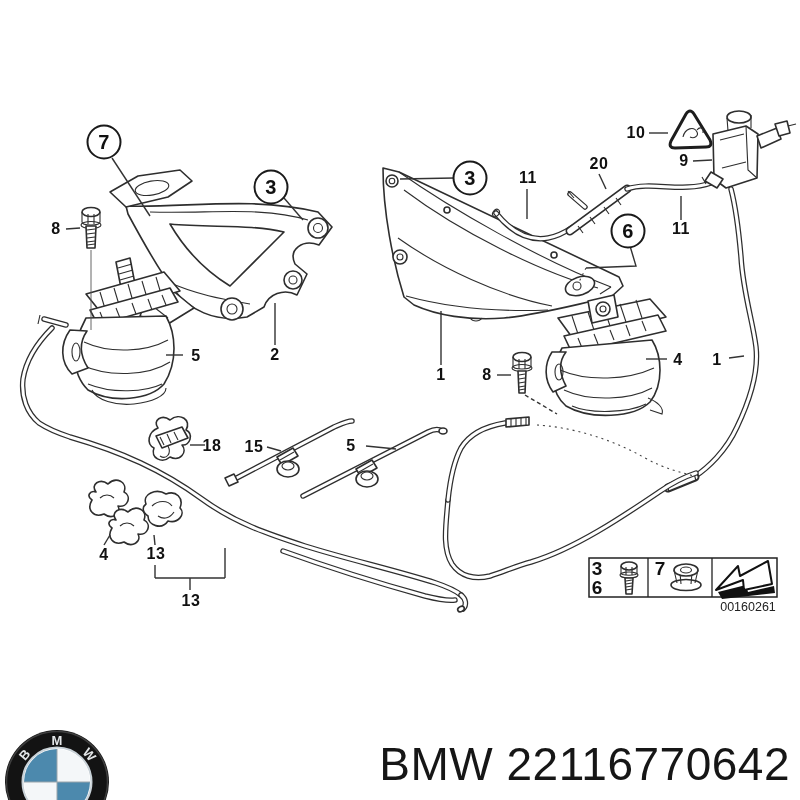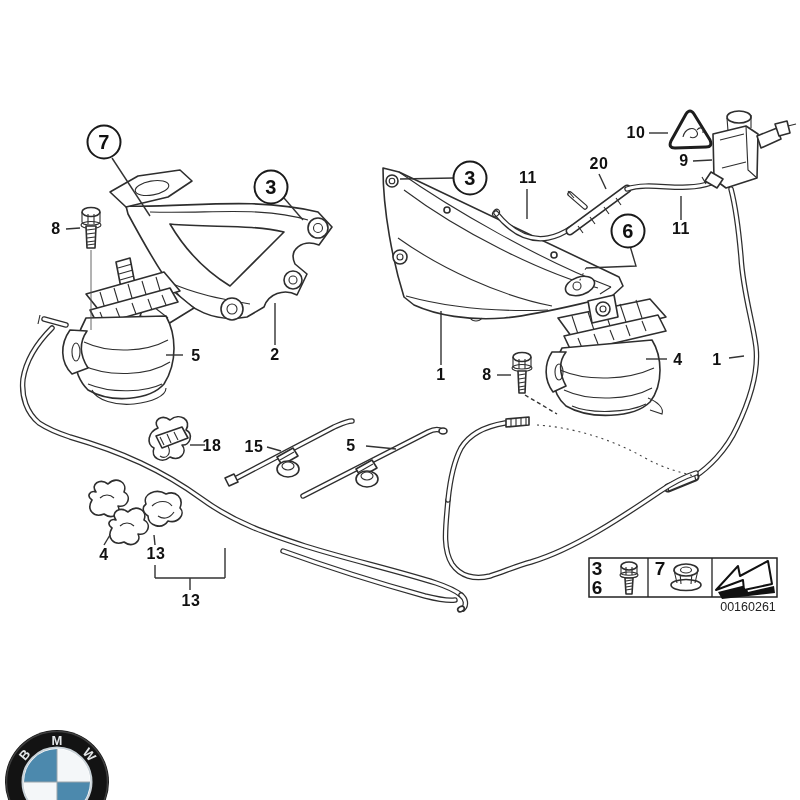--- a/index.html
+++ b/index.html
@@ -306,14 +306,15 @@
       <path d="M55,54 L22,54 A33,33 0 0 1 55,21 Z" fill="#4c89ad"></path>
       <path d="M55,54 L55,21 A33,33 0 0 1 88,54 Z" fill="#f4f7f9"></path>
       <path d="M55,54 L88,54 A33,33 0 0 1 55,87 Z" fill="#4c89ad"></path>
       <path d="M55,54 L55,87 A33,33 0 0 1 22,54 Z" fill="#f4f7f9"></path>
       <path d="M55,21 L55,87 M22,54 L88,54" stroke="#9aa5ab" stroke-width="1"></path>
       <text x="23" y="31" transform="rotate(-50 23 27)" text-anchor="middle" font-size="13" font-weight="bold" fill="#e3e6e8">B</text>
       <text x="55" y="17" text-anchor="middle" font-size="13" font-weight="bold" fill="#e3e6e8">M</text>
       <text x="87" y="31" transform="rotate(50 87 27)" text-anchor="middle" font-size="13" font-weight="bold" fill="#e3e6e8">W</text>
     </svg>
   </div>
+  <div class="part-text">BMW 22116770642</div>
 
 </div>
 
 </body></html>

